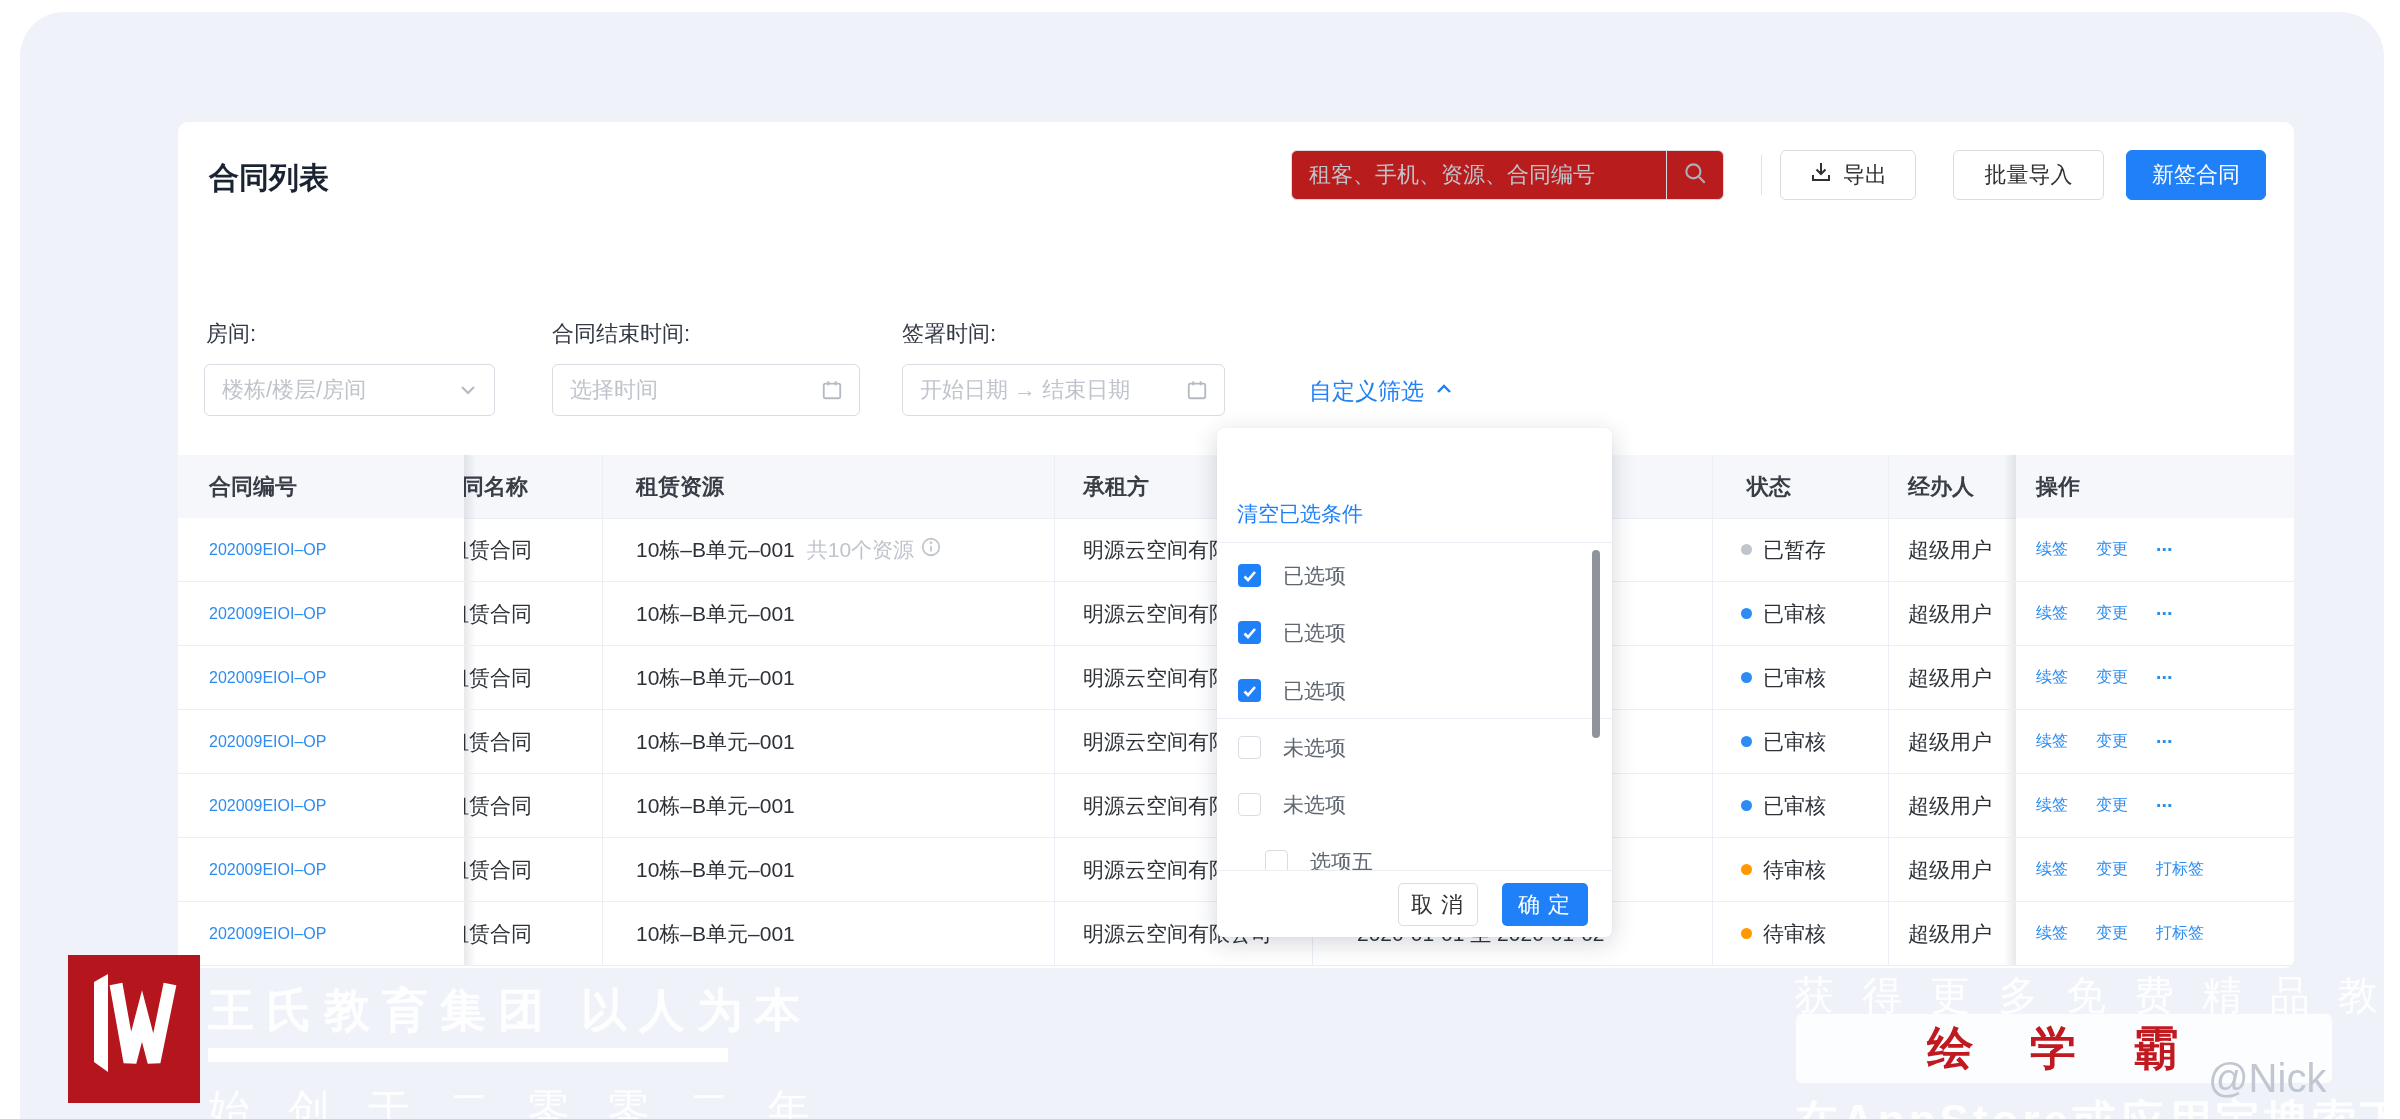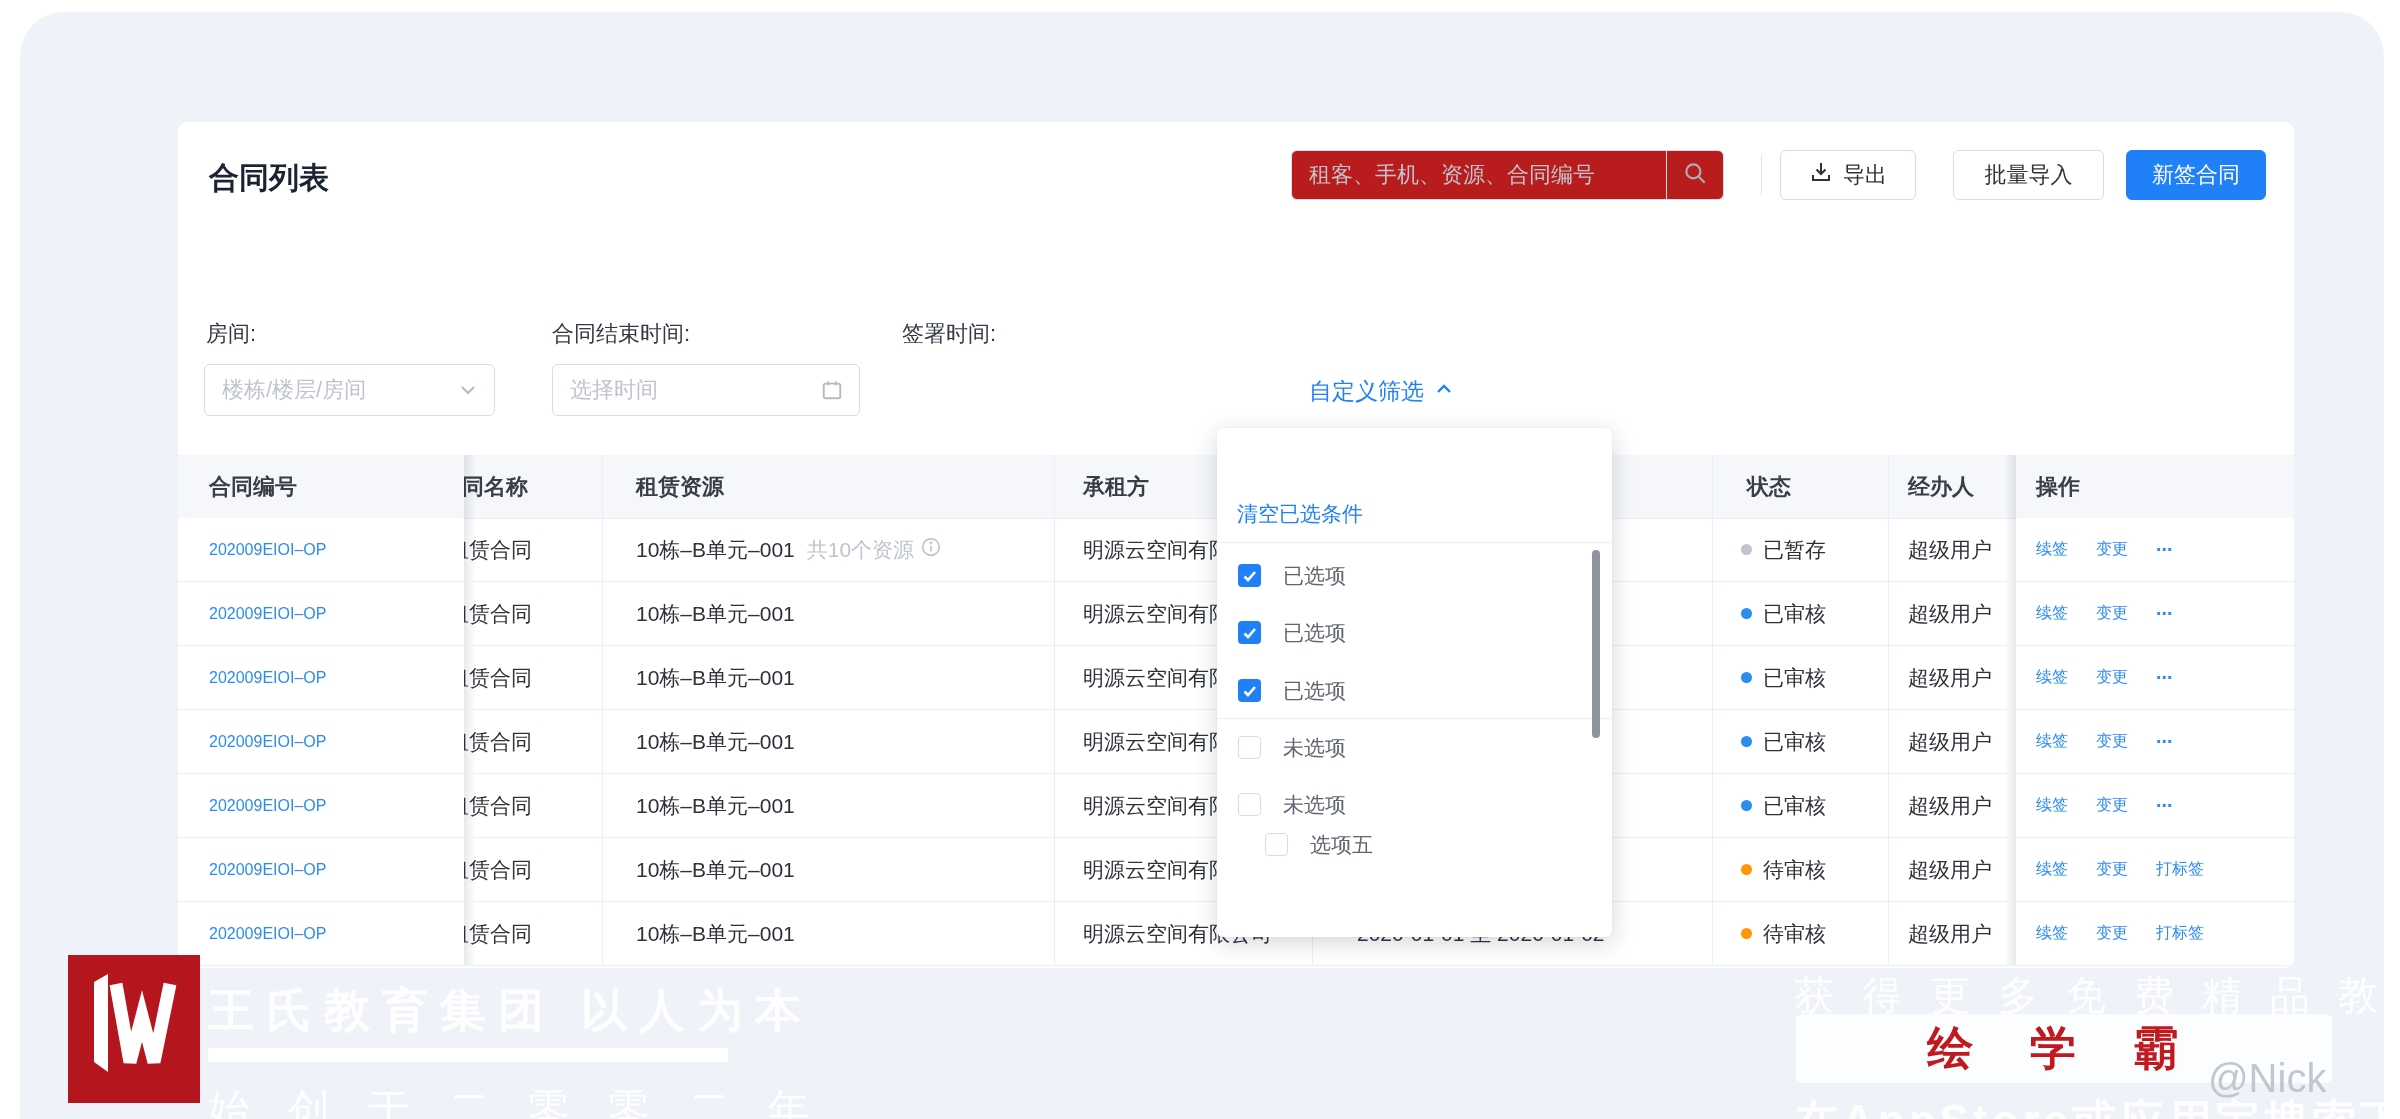--- a/index.html
+++ b/index.html
@@ -147,20 +147,30 @@
     <div class="icn">
       <svg width="22" height="22" viewBox="0 0 24 24" fill="none" stroke="#b4b9c2" stroke-width="2">
           <rect x="3" y="5" width="18" height="16" rx="2"></rect>
           <line x1="8" y1="2.5" x2="8" y2="7"></line>
           <line x1="16" y1="2.5" x2="16" y2="7"></line>
         </svg>
     </div>
   </div>
 
   <div class="flabel" style="left:724px;">签署时间:</div>
+  <div class="fselect" style="left:724px;width:323px;">
+    <div class="ph">开始日期 → 结束日期</div>
+    <div class="icn">
+      <svg width="22" height="22" viewBox="0 0 24 24" fill="none" stroke="#b4b9c2" stroke-width="2">
+          <rect x="3" y="5" width="18" height="16" rx="2"></rect>
+          <line x1="8" y1="2.5" x2="8" y2="7"></line>
+          <line x1="16" y1="2.5" x2="16" y2="7"></line>
+        </svg>
+    </div>
+  </div>
 
   <div class="customlink">
     <span>自定义筛选</span>
     <span>
       <svg width="20" height="20" viewBox="0 0 20 20" fill="none" stroke="#1f80f8" stroke-width="2.4">
           <path d="M4 13l6-6 6 6"></path>
         </svg>
     </span>
   </div>
 
@@ -435,29 +445,33 @@
       
     </span>
     <span>未选项</span>
   </div>
       <div class="popt" style="top: 234px;">
     <span class="cbox off">
       
     </span>
     <span>未选项</span>
   </div>
-      <div class="popt" style="top: 274px; padding-left: 48px;">
+      <div class="popt" style="top: 291px; padding-left: 48px;">
     <span class="cbox off">
       
     </span>
     <span>选项五</span>
   </div>
       <div class="pdiv" style="top: 176px;"></div>
     </div>
   <div class="pscroll"></div>
+  <div class="pfooter">
+    <div class="pbtn pbtn-cancel">取消</div>
+    <div class="pbtn pbtn-ok">确定</div>
+  </div>
 </div>
 
 <div class="wm-logo">
   <span>
     <svg width="100" height="116" viewBox="0 0 100 110">
       <polygon points="10,10 24,2 24,100 10,90" fill="#fff"></polygon>
       <path d="M32 12 L46 90 L58 44 L70 90 L86 12" stroke="#fff" stroke-width="13" fill="none"></path>
     </svg>
   </span>
 </div>

